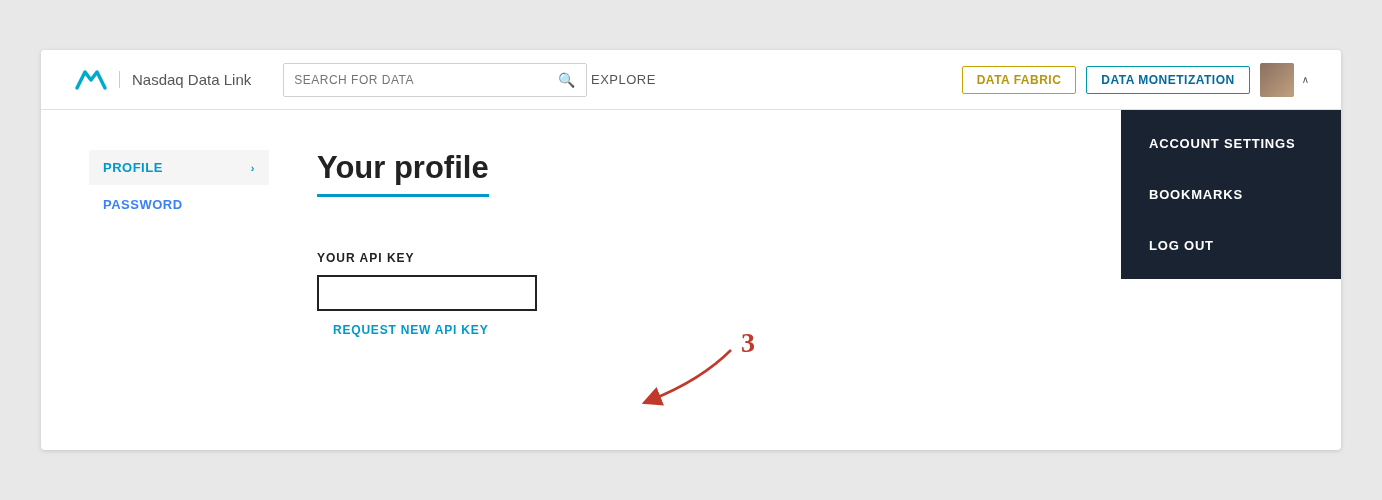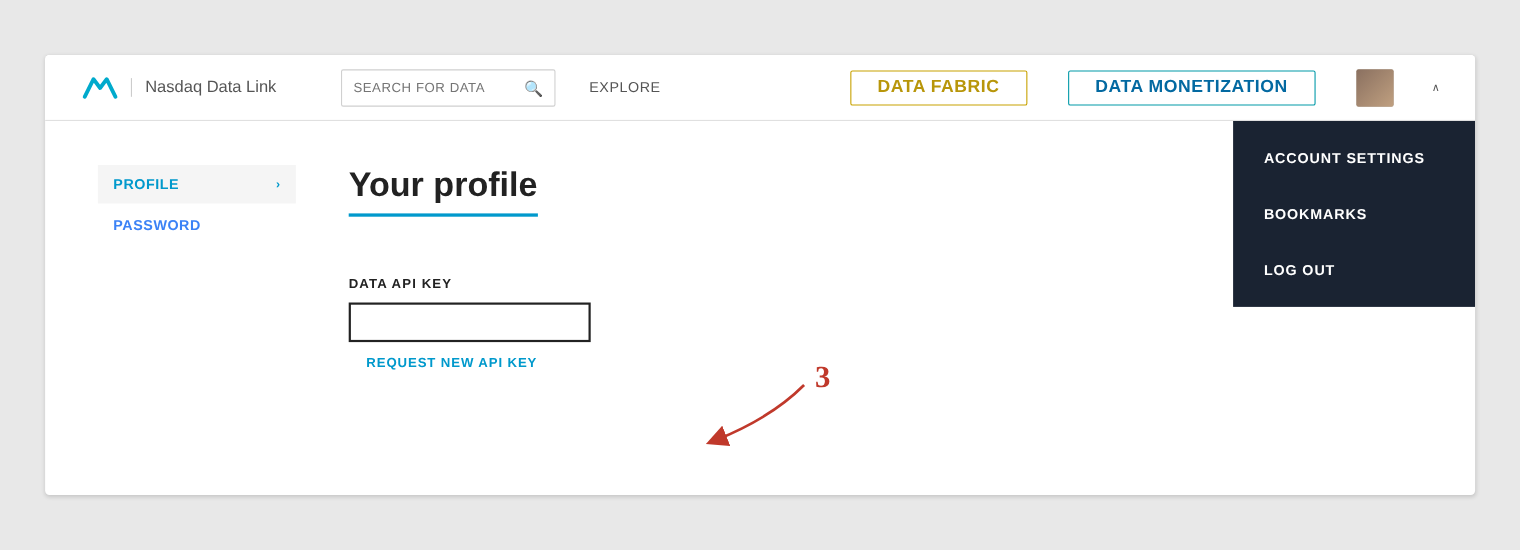--- a/index.html
+++ b/index.html
@@ -22,21 +22,20 @@
     
     .navbar {
       display: flex;
       align-items: center;
       padding: 0 32px;
       height: 60px;
       border-bottom: 1px solid #e0e0e0;
       background: #fff;
       position: relative;
       z-index: 10;
-      gap: 27px;
     }
     .navbar-logo {
       display: flex;
       align-items: center;
       gap: 10px;
       margin-right: 32px;
     }
     .nasdaq-logo-icon {
       width: 36px;
       height: 28px;
@@ -76,22 +75,22 @@
     .navbar-explore {
       color: #555;
       font-size: 13px;
       font-weight: 500;
       letter-spacing: 0.5px;
       margin-right: 24px;
       cursor: pointer;
     }
     .navbar-spacer { flex: 1; }
     .navbar-btn {
-      padding: 6px 24px;
-      font-size: 16px;
+      padding: 6px 14px;
+      font-size: 12px;
       font-weight: 600;
       letter-spacing: 0.5px;
       cursor: pointer;
       border-radius: 2px;
       margin-right: 10px;
     }
     .btn-data-fabric {
       border: 1.5px solid #c8a200;
       color: #b8960a;
       background: #fff;
@@ -275,21 +274,21 @@
       </div>
       <div class="sidebar-item inactive">
         <span>PASSWORD</span>
       </div>
     </aside>
 
     <main class="main-content">
       <h1 class="page-title">Your profile</h1>
 
       <div class="api-key-section">
-        <div class="api-key-label">DATA API KEY</div>
+        <div class="api-key-label">YOUR API KEY</div>
         <input type="text" class="api-key-input" value="" style="">
         <a class="request-api-link">REQUEST NEW API KEY</a>
       </div>
     </main>
   </div>
 
   <div class="annotations">
 
     <svg style="position:absolute;top:10px;left:960px;width:200px;height:120px;" viewBox="0 0 200 120">
       <path d="M 100 10 Q 150 30 155 90" stroke="#c0392b" stroke-width="2.5" fill="none" marker-end="url(#arrowhead1)"></path>

